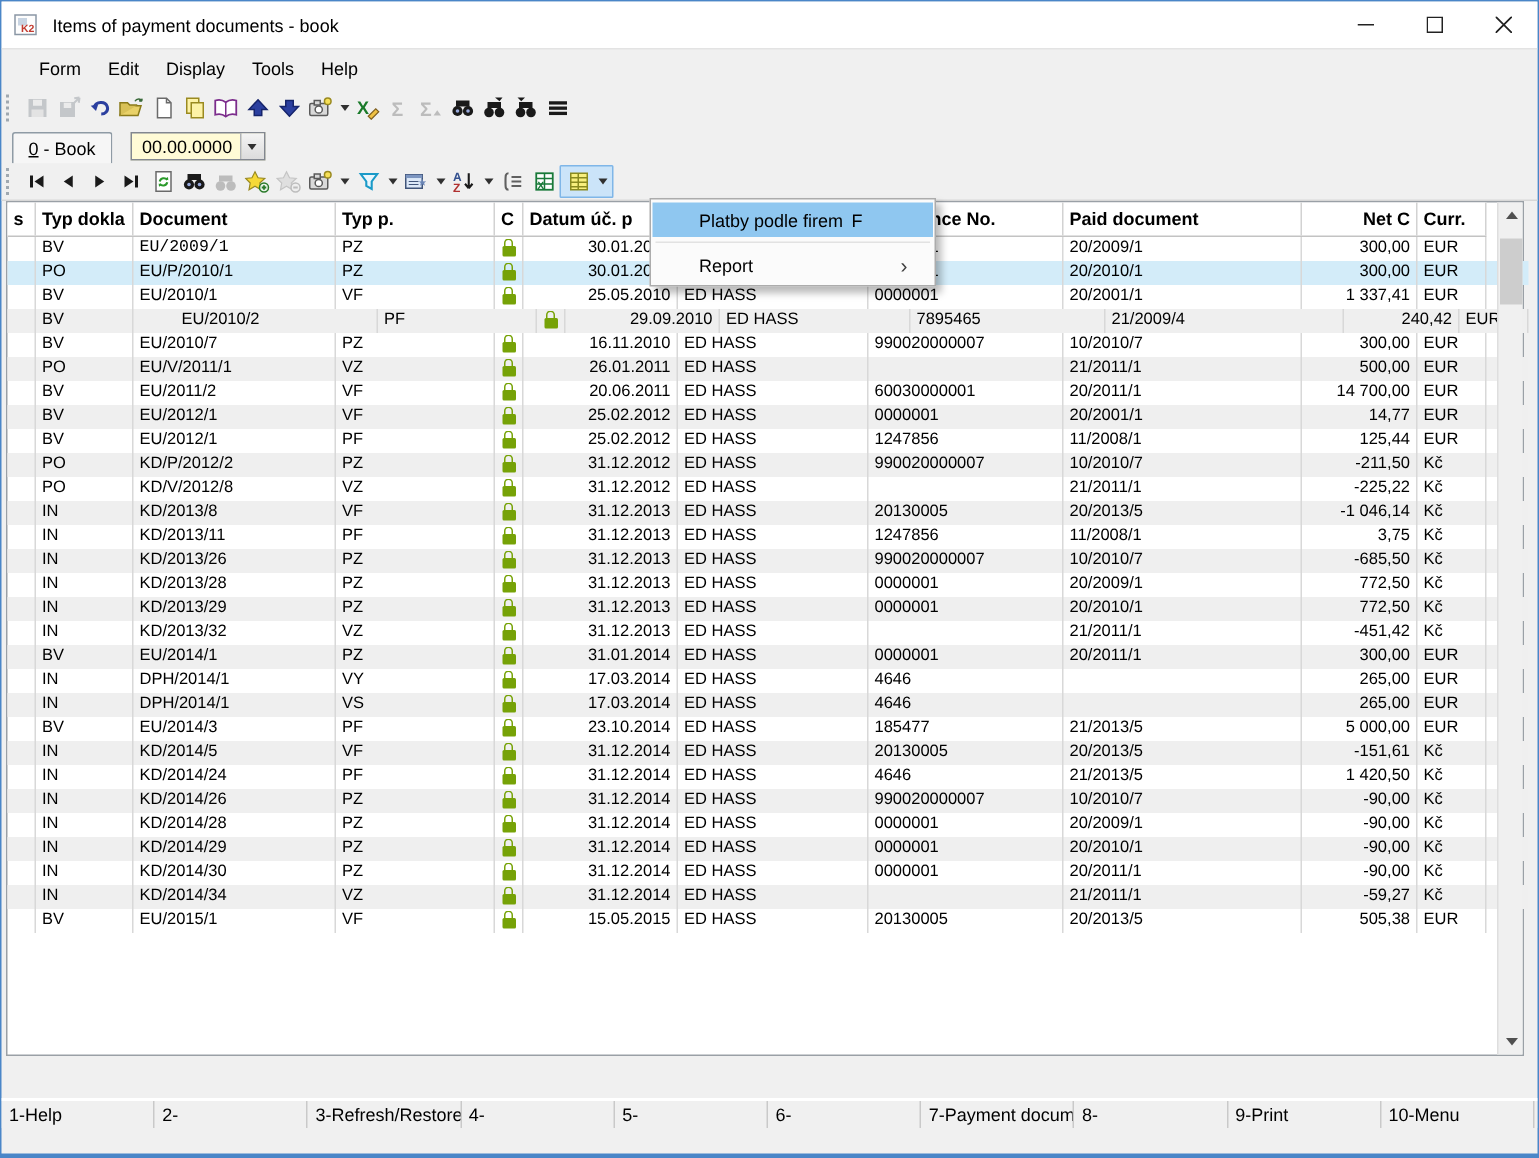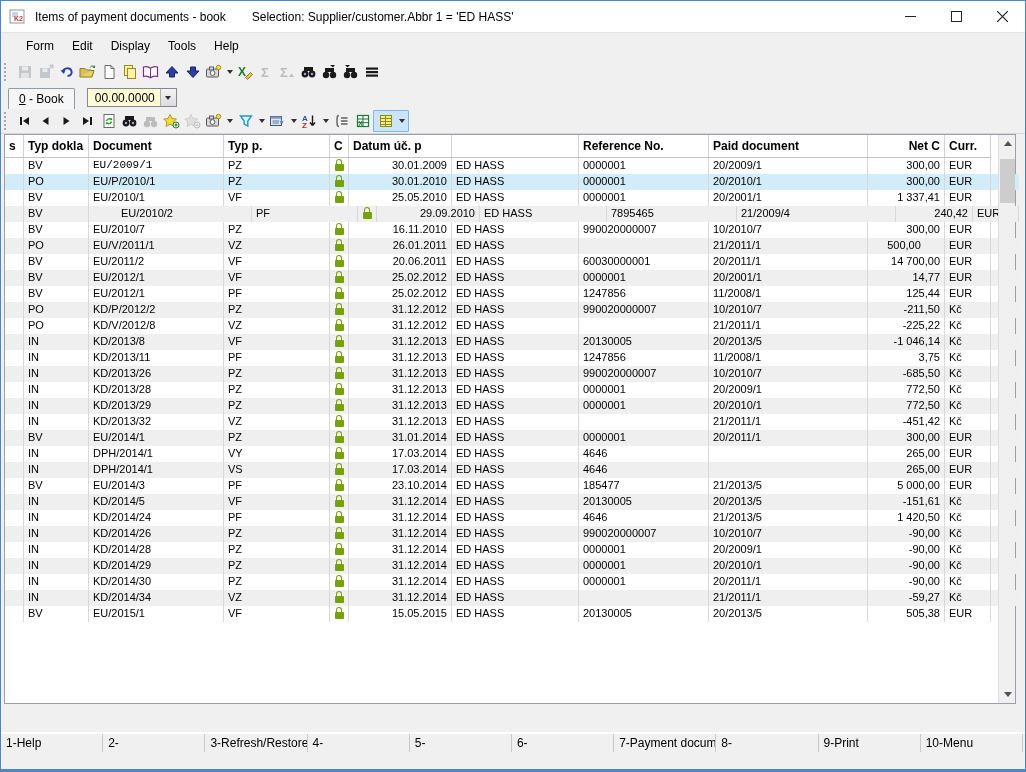--- a/index.html
+++ b/index.html
@@ -82,21 +82,20 @@
   <div class="titlebar">
     <span class="appicon">
       <svg width="18" height="18" viewBox="0 0 18 18">
           <rect x="1" y="2" width="14" height="13" fill="#fff" stroke="#7a8globe" stroke-width="0"></rect>
           <rect x="1" y="2" width="14" height="13" fill="#fdfdfd" stroke="#8a97a5"></rect>
           <rect x="3" y="4" width="6" height="5" fill="#c8d4e2"></rect>
           <text x="5" y="13" font-size="7" font-weight="bold" fill="#c23a2f" font-family="Liberation Sans,sans-serif">K2</text>
         </svg>
     </span>
     <span class="title-text">Items of payment documents - book</span>
-    <span class="title-sel">Selection: Supplier/customer.Abbr 1 = 'ED HASS'</span>
     <span class="win-controls">
       <span class="win-btn">
           <svg width="11" height="11" viewBox="0 0 11 11">
             <rect x="0" y="5" width="11" height="1" fill="#222"></rect>
           </svg>
         </span>
       <span class="win-btn">
           <svg width="11" height="11" viewBox="0 0 11 11">
             <rect x="0.5" y="0.5" width="10" height="10" fill="none" stroke="#222"></rect>
           </svg>
@@ -456,21 +455,21 @@
           <div class="tcell" style="width: 65px;">PO</div>
           <div class="tcell" style="width: 135px;">EU/V/2011/1</div>
           <div class="tcell" style="width: 106px;">VZ</div>
           <div class="tcell c" style="width: 19px;">
             <span class="lock"></span>
           </div>
           <div class="tcell r" style="width: 103px;">26.01.2011</div>
           <div class="tcell" style="width: 127px;">ED HASS</div>
           <div class="tcell" style="width: 130px;"></div>
           <div class="tcell" style="width: 159px;">21/2011/1</div>
-          <div class="tcell r" style="width: 77px; text-align: center;">500,00</div>
+          <div class="tcell r" style="width: 77px;">500,00</div>
           <div class="tcell" style="width: 46px;">EUR</div>
         </div>
         <div class="trow odd">
           <div class="tcell" style="width: 19px;"></div>
           <div class="tcell" style="width: 65px;">BV</div>
           <div class="tcell" style="width: 135px;">EU/2011/2</div>
           <div class="tcell" style="width: 106px;">VF</div>
           <div class="tcell c" style="width: 19px;">
             <span class="lock"></span>
           </div>
@@ -827,14 +826,25 @@
       <span class="fncell">4-</span>
       <span class="fncell">5-</span>
       <span class="fncell">6-</span>
       <span class="fncell">7-Payment documents</span>
       <span class="fncell">8-</span>
       <span class="fncell">9-Print</span>
       <span class="fncell">10-Menu</span>
     </div>
 
 
+  <div class="ctxmenu">
+      <div class="cm-item hl">
+        <span>Platby podle firem</span>
+        <span class="cm-accel">F</span>
+      </div>
+      <div class="cm-sep"></div>
+      <div class="cm-item">
+        <span>Report</span>
+        <span class="cm-sub">›</span>
+      </div>
+    </div>
 
 </div>
 
 </body></html>

